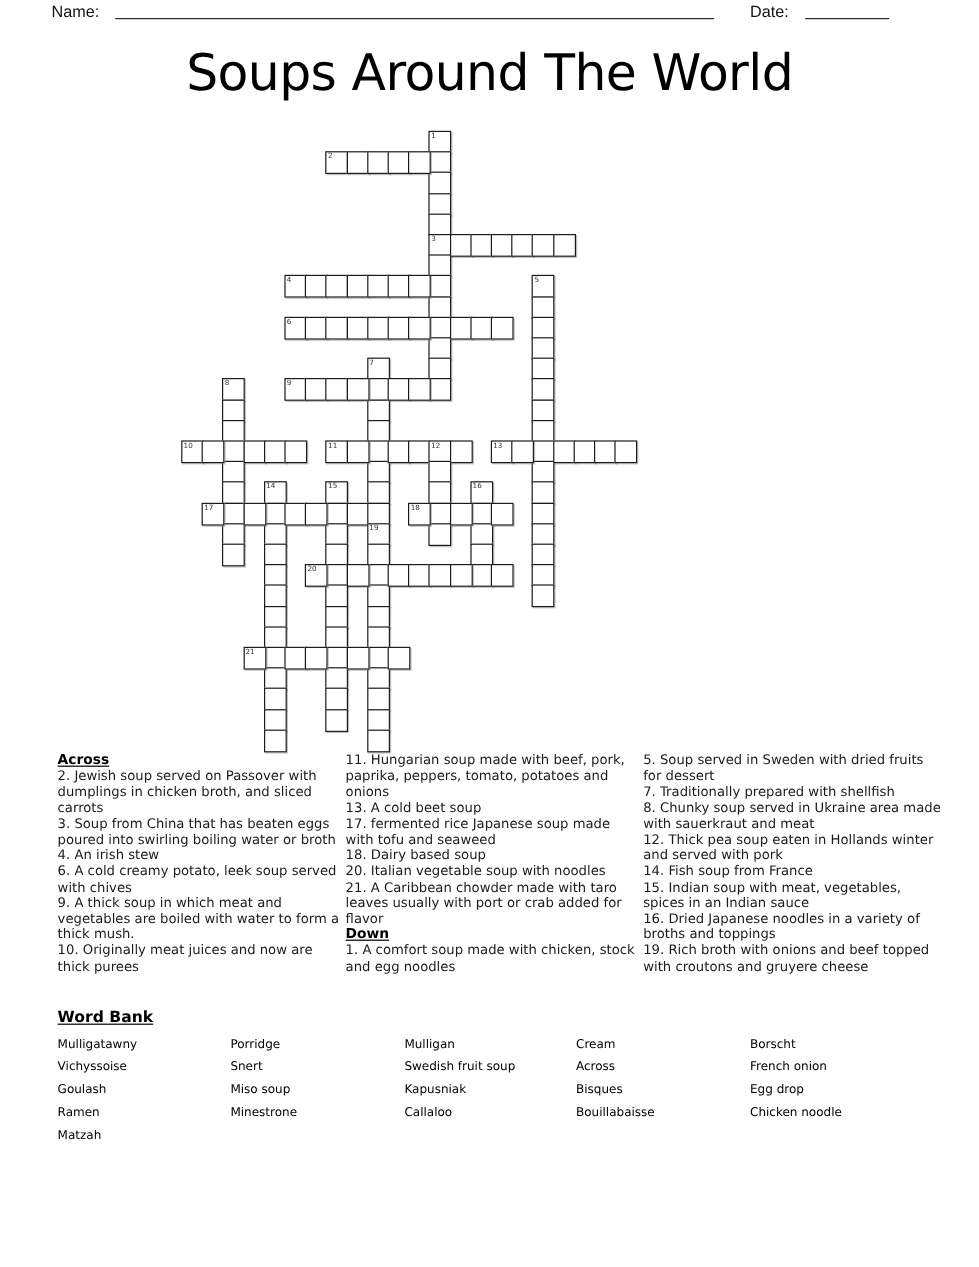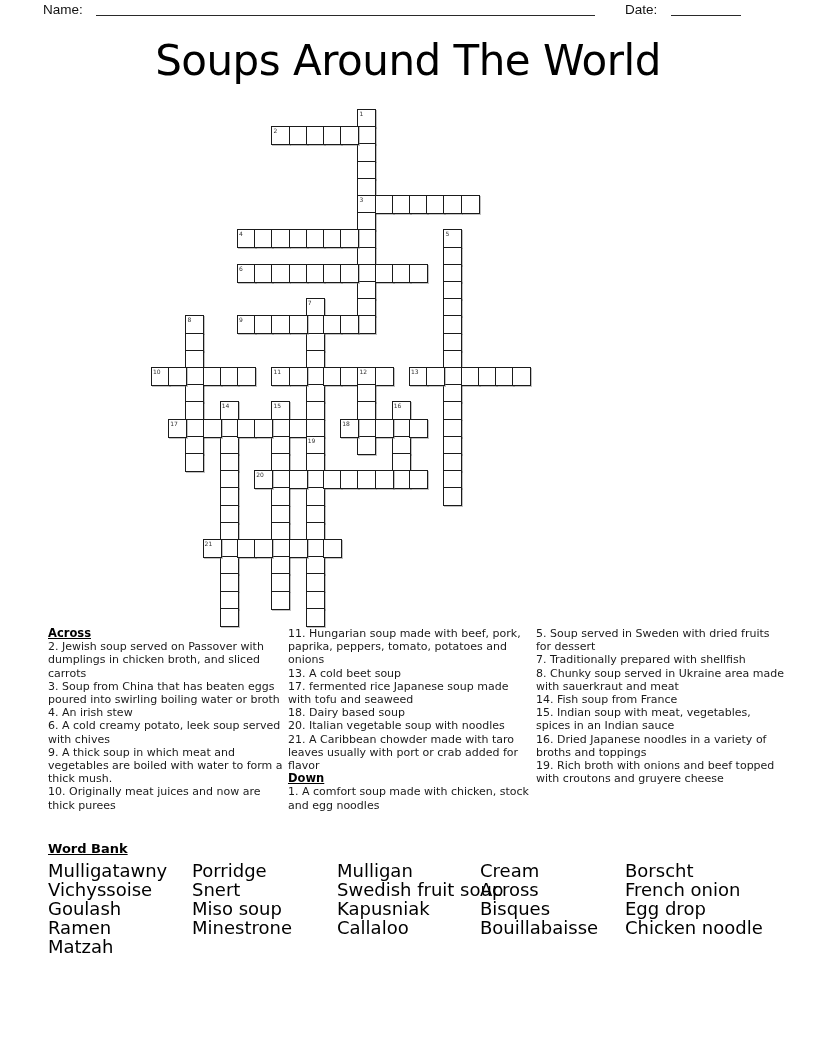--- a/index.html
+++ b/index.html
@@ -24,21 +24,21 @@
   .cnum {
     position:absolute; top:0; left:1px; font-size:6px; line-height:7px;
     color:#333; font-family:"DejaVu Sans", sans-serif;
   }
   .clue-col { position:absolute; top:627px; font-size:11px; line-height:13.2px; color:#1a1a1a; }
   .sec { font-weight:bold; text-decoration:underline; font-size:11.5px; color:#000; }
   .clue b { font-weight:normal; }
   .wb { position:absolute; left:48px; top:841px; }
   .wb-label { font-weight:bold; text-decoration:underline; font-size:13px; margin-bottom:5px; color:#000; }
   .wb-cols { display:flex; }
-  .wb-item { font-size:18px; line-height:19px; white-space:nowrap; }
+  .wb-item { font-size:10px; line-height:19px; white-space:nowrap; }
 </style>
 </head>
 <body>
 
 <span class="hdr-label" style="left:43px; top:2px;">Name:</span>
 <div class="fill-line" style="left:96px; top:15px; width:499px;"></div>
 <span class="hdr-label" style="left:625px; top:2px;">Date:</span>
 <div class="fill-line" style="left:671px; top:15px; width:70px;"></div>
 
 <div class="title">Soups Around The World</div>
@@ -266,20 +266,21 @@
     <div class="clue"><b>18.</b> Dairy based soup</div>
     <div class="clue"><b>20.</b> Italian vegetable soup with noodles</div>
     <div class="clue"><b>21.</b> A Caribbean chowder made with taro leaves usually with port or crab added for flavor</div>
     <div class="sec">Down</div>
     <div class="clue"><b>1.</b> A comfort soup made with chicken, stock and egg noodles</div>
   </div>
 <div class="clue-col" style="left:536px; width:252px;">
     <div class="clue"><b>5.</b> Soup served in Sweden with dried fruits for dessert</div>
     <div class="clue"><b>7.</b> Traditionally prepared with shellfish</div>
     <div class="clue"><b>8.</b> Chunky soup served in Ukraine area made with sauerkraut and meat</div>
+    <div class="clue"><b>12.</b> Thick pea soup eaten in Hollands winter and served with pork</div>
     <div class="clue"><b>14.</b> Fish soup from France</div>
     <div class="clue"><b>15.</b> Indian soup with meat, vegetables, spices in an Indian sauce</div>
     <div class="clue"><b>16.</b> Dried Japanese noodles in a variety of broths and toppings</div>
     <div class="clue"><b>19.</b> Rich broth with onions and beef topped with croutons and gruyere cheese</div>
   </div>
 
 <div class="wb">
   <div class="wb-label">Word Bank</div>
   <div class="wb-cols">
       <div class="wb-col" style="width: 144px;">

